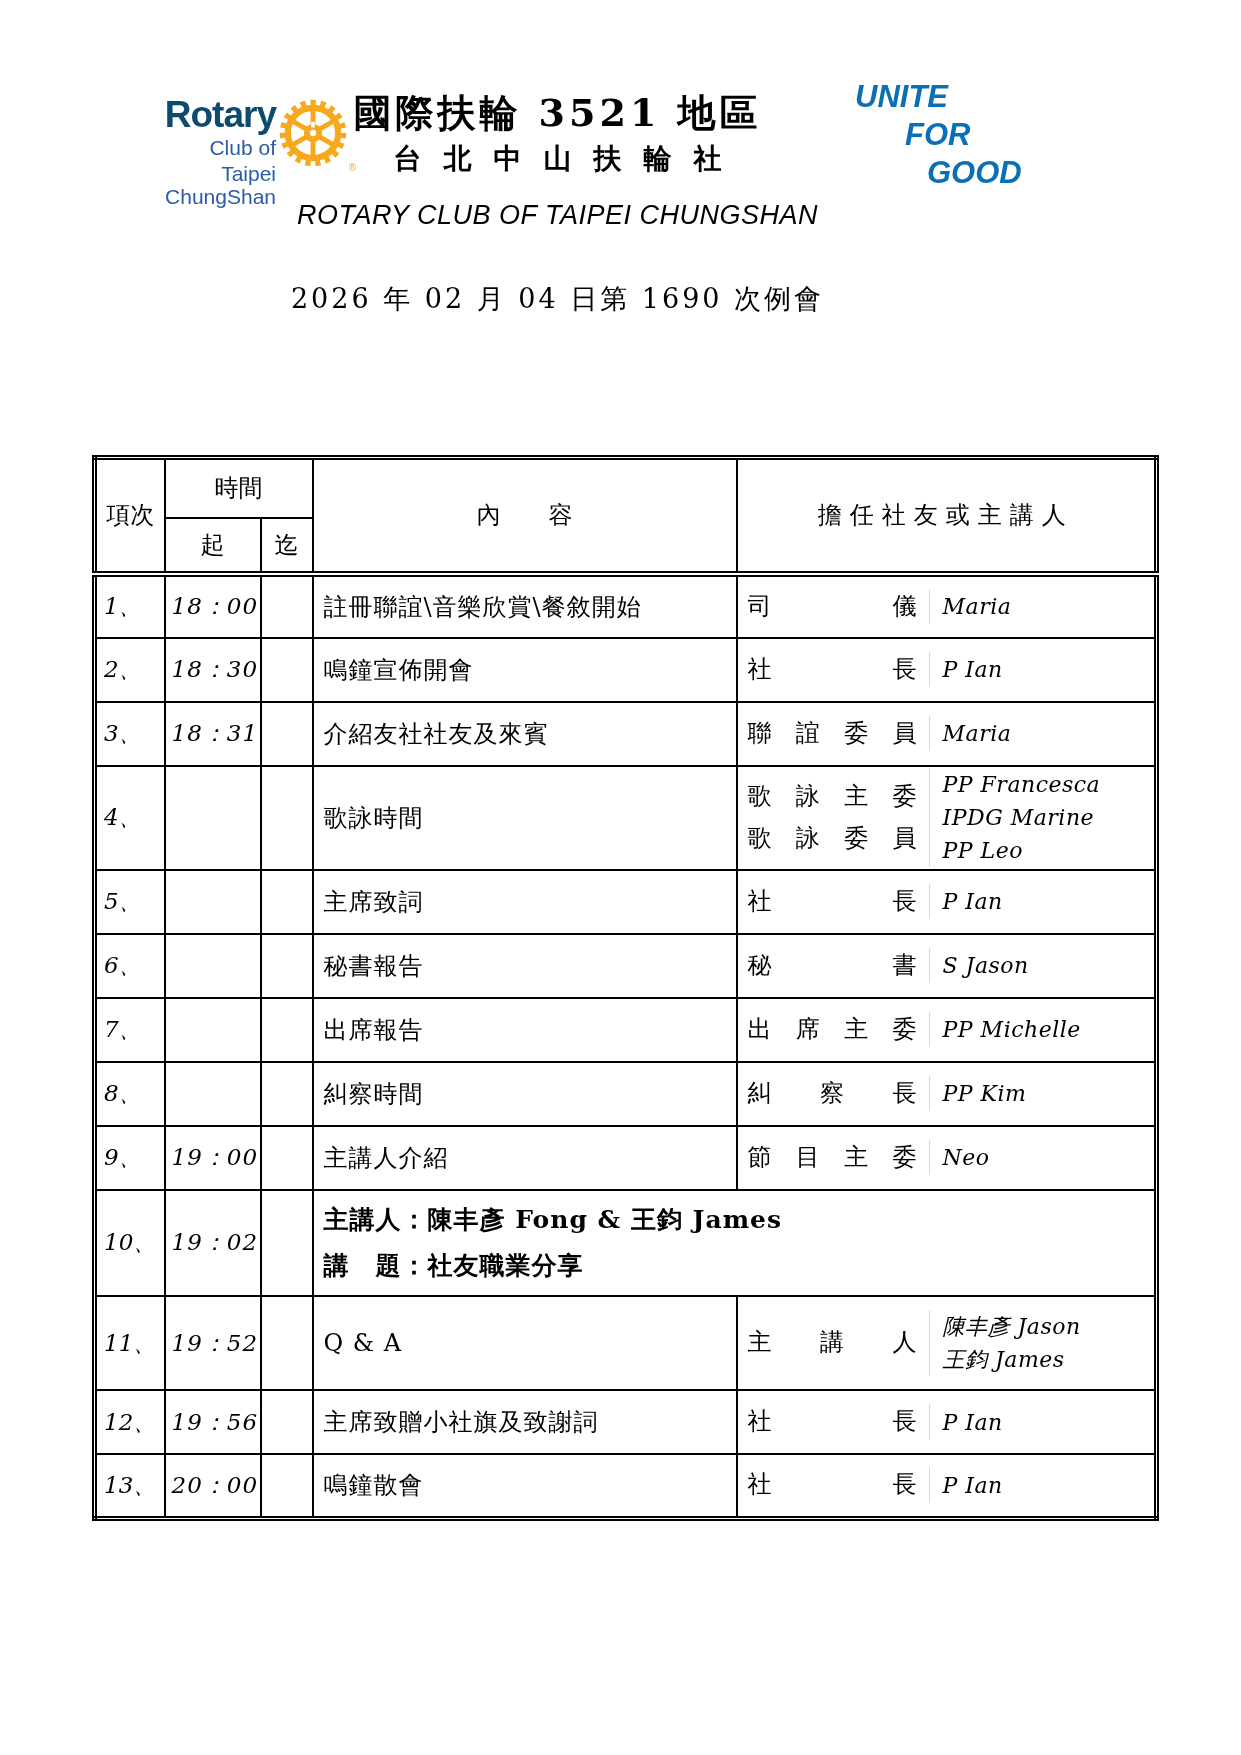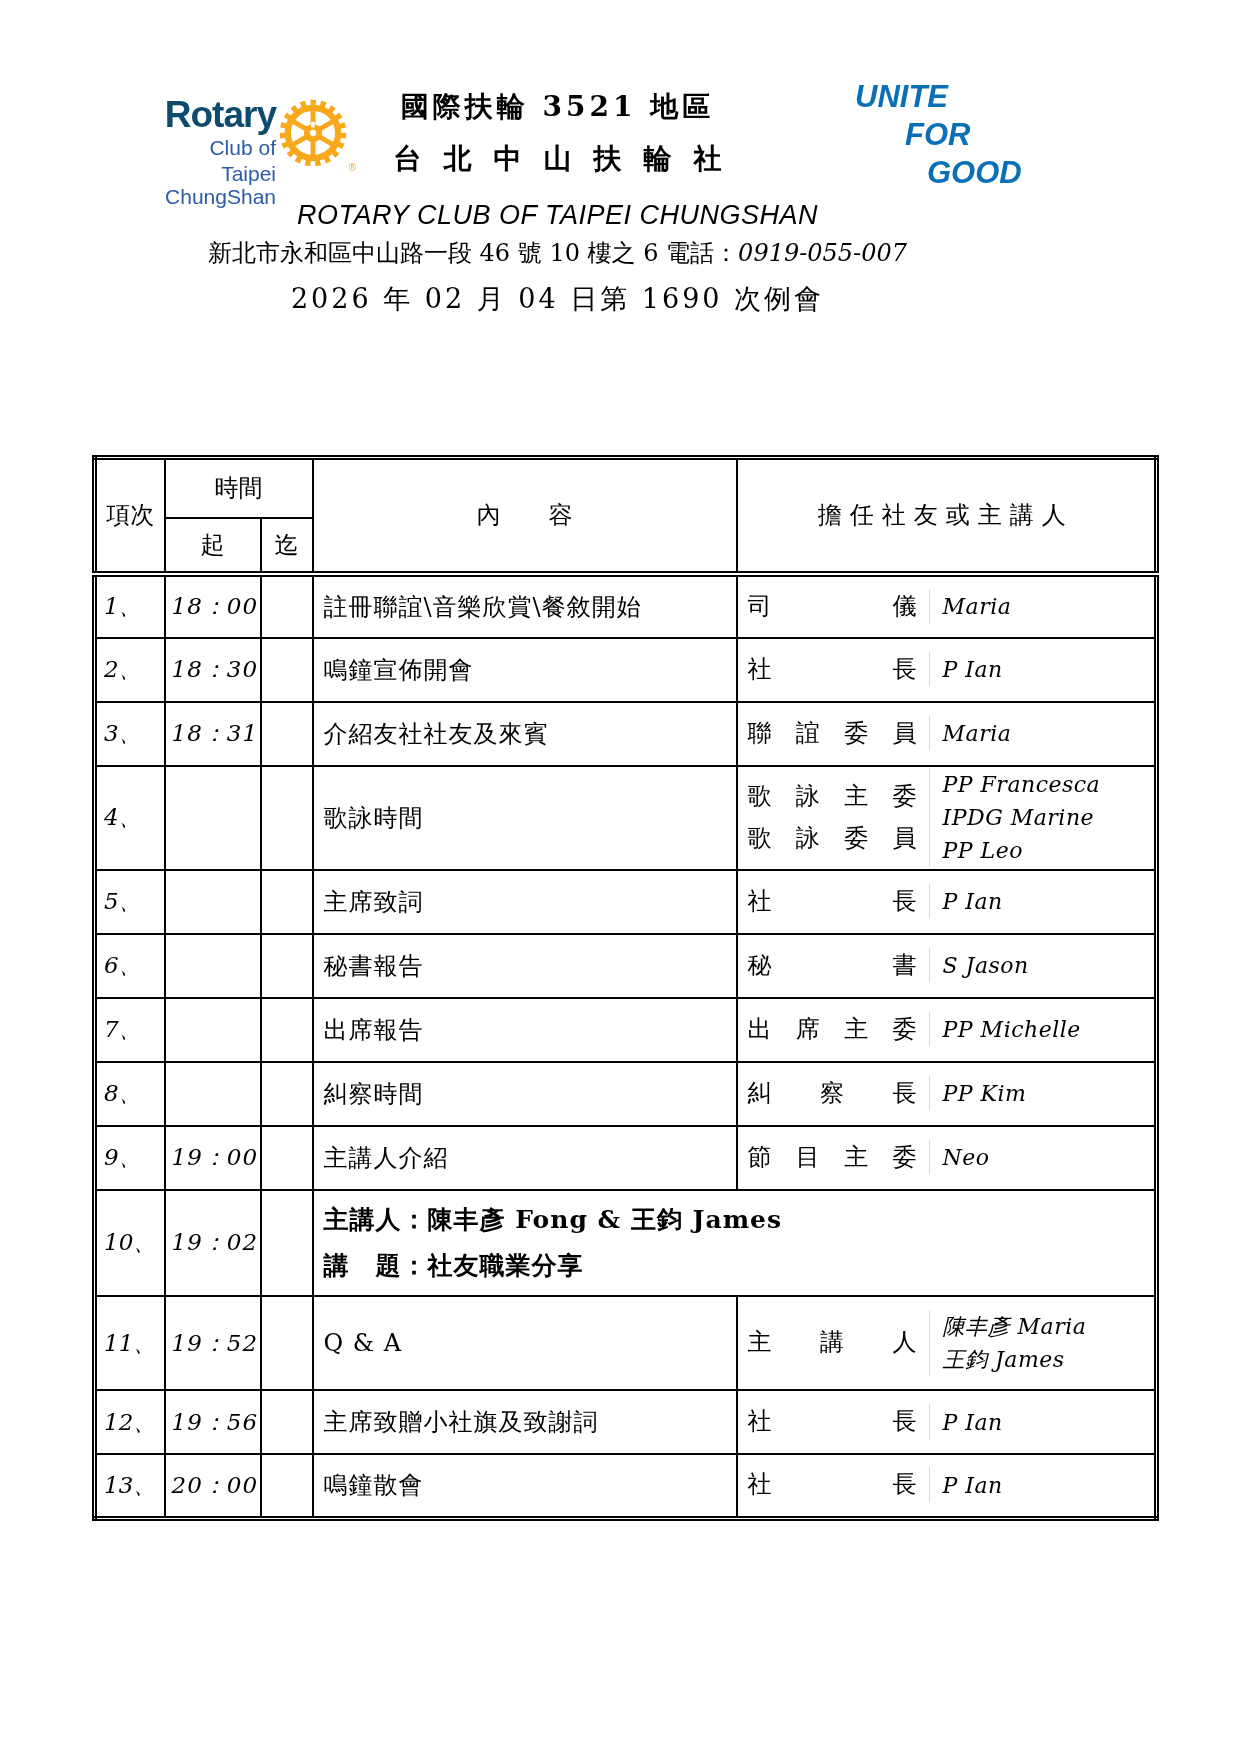--- a/index.html
+++ b/index.html
@@ -10,21 +10,21 @@
   
   .center-band { position:absolute; left:0; top:0; width:1115px; text-align:center; }
 
   .logo-block { position:absolute; left:112px; top:96px; width:232px; }
   .logo-text { text-align:right; padding-right:68px; line-height:1; }
   .logo-brand { font-family:"Liberation Sans", sans-serif; font-weight:bold; font-size:37px; color:#0c4a6e; letter-spacing:-1px; }
   .logo-sub { font-family:"Liberation Sans", sans-serif; font-size:21px; color:#2a5caa; line-height:1.1; margin-top:3px; }
   .wheel { position:absolute; right:-4px; top:2px; }
   .wheel-reg { position:absolute; right:-12px; top:66px; font-size:10px; color:#f7a81b; font-family:"Liberation Sans", sans-serif; }
 
-  .title1 { position:absolute; top:88px; font-size:28px; font-weight:bold; letter-spacing:4px; }
+  .title1 { position:absolute; top:88px; font-size:38px; font-weight:bold; letter-spacing:4px; }
   .title2 { position:absolute; top:140px; font-size:28px; font-weight:bold; letter-spacing:22px; padding-left:22px; }
 
   .unite { position:absolute; right:208px; top:78px; width:178px; font-family:"Liberation Sans", sans-serif;
            font-style:italic; font-weight:bold; font-size:31px; color:#0a6fb5; line-height:1.22; letter-spacing:0px; }
   .unite div:nth-child(2) { padding-left:50px; }
   .unite div:nth-child(3) { padding-left:72px; }
 
   .club-en { position:absolute; top:200px; font-family:"Liberation Sans", sans-serif; font-style:italic; font-size:27px; letter-spacing:0.5px; }
   .addr-line { position:absolute; top:237px; font-size:24px; }
   .addr-line .phone { font-style:italic; }
@@ -88,21 +88,20 @@
   <div class="center-band title1">國際扶輪 3521 地區</div>
   <div class="center-band title2">台北中山扶輪社</div>
 
   <div class="unite">
     <div>UNITE</div>
     <div>FOR</div>
     <div>GOOD</div>
   </div>
 
   <div class="center-band club-en">ROTARY CLUB OF TAIPEI CHUNGSHAN</div>
-  <div class="center-band addr-line"><span>新北市永和區中山路一段 46 號 10 樓之 6</span><span>  電話：</span><span class="phone">0919-055-007</span></div>
   <div class="center-band meeting-line">2026 年 02 月 04 日第 1690 次例會</div>
 
 
   <div class="agenda">
     <table>
       <colgroup>
         <col style="width:70px">
           <col style="width:96px">
           <col style="width:52px">
           <col style="width:424px">
@@ -281,21 +280,21 @@
             <td class="c-no">11、</td>
             <td class="c-time">19：52</td>
             <td class="c-time"></td>
             <td class="c-content">Q &amp; A</td>
             <td class="c-role">
               <div class="role-wrap">
                 <div class="roles">
                   <div class="role-line">主講人</div>
                 </div>
                 <div class="names">
-                  <div class="name-line">陳丰彥 Maria</div>
+                  <div class="name-line">陳丰彥 Jason</div>
                   <div class="name-line">王鈞 James</div>
                 </div>
               </div>
             </td>
           </tr>
           <tr style="height: 64px;">
             <td class="c-no">12、</td>
             <td class="c-time">19：56</td>
             <td class="c-time"></td>
             <td class="c-content">主席致贈小社旗及致謝詞</td>

